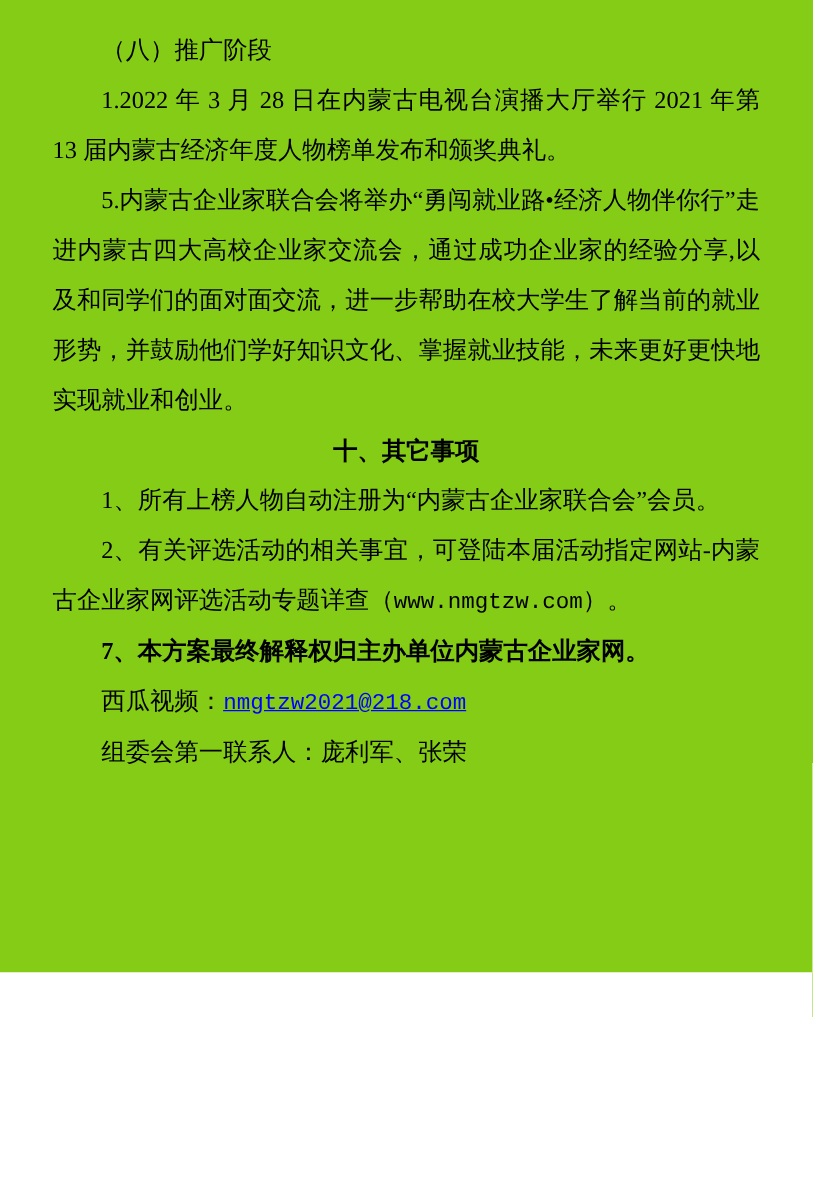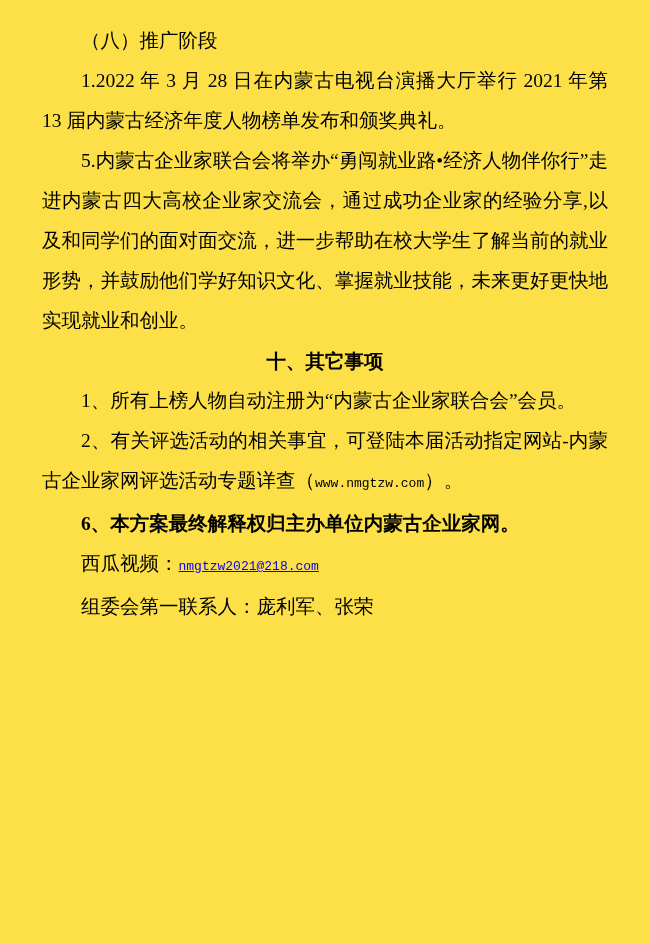--- a/index.html
+++ b/index.html
@@ -2,25 +2,25 @@
 <html><head>
 <meta charset="utf-8">
 <style>
   html, body {
     margin: 0;
     padding: 0;
     background: #ffffff;
   }
   .page {
     width: 650px;
-    height: 944px;
+    height: 778px;
     box-sizing: border-box;
     margin: 0 auto;
     padding: 21px 42px 0 42px;
-    background: #fde047;
+    background: #84cc16;
     color: #000000;
     font-family: "Liberation Serif", "DejaVu Serif", serif;
     font-size: 19.5px;
     line-height: 40px;
     overflow: hidden;
   }
   p {
     margin: 0;
     padding: 0;
     text-align: justify;
@@ -31,21 +31,21 @@
   .bold {
     font-weight: 700;
   }
   .section-heading {
     font-weight: 700;
     font-family: "Liberation Sans", "DejaVu Sans", sans-serif;
     text-align: center;
   }
   .mono {
     font-family: "Liberation Mono", "DejaVu Sans Mono", monospace;
-    font-size: 13px;
+    font-size: 18px;
     margin-top: 12px;
   }
   a.link {
     color: #0000ff;
     text-decoration: underline;
     cursor: pointer;
   }
 </style>
 </head>
 <body>
@@ -61,21 +61,21 @@
 
   <p class="section-heading">十、其它事项</p>
 
   <p class="indent">1、所有上榜人物自动注册为“内蒙古企业家联合会”会员。</p>
 
   <p class="indent">
     <span>2、有关评选活动的相关事宜，可登陆本届活动指定网站-内蒙古企业家网评选活动专题详查（</span><span class="mono">www.nmgtzw.com</span><span>）。</span>
   </p>
 
 
-  <p class="indent bold">6、本方案最终解释权归主办单位内蒙古企业家网。</p>
+  <p class="indent bold">7、本方案最终解释权归主办单位内蒙古企业家网。</p>
 
 
   <p class="indent">
     <span>西瓜视频：</span><a class="link mono">nmgtzw2021@218.com</a>
   </p>
 
   <p class="indent">组委会第一联系人：庞利军、张荣</p>
 
 
 </div>

